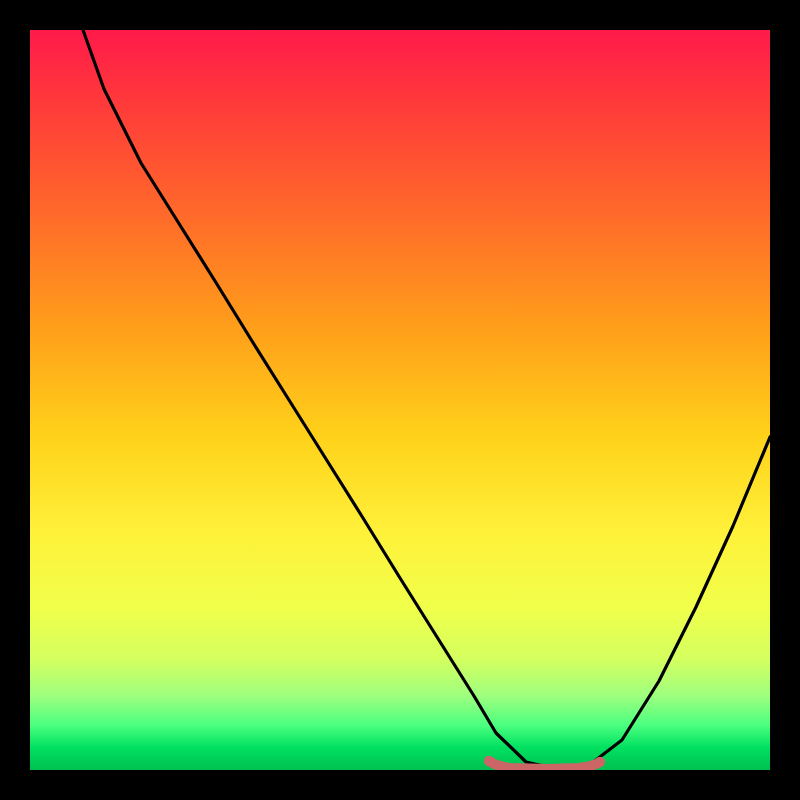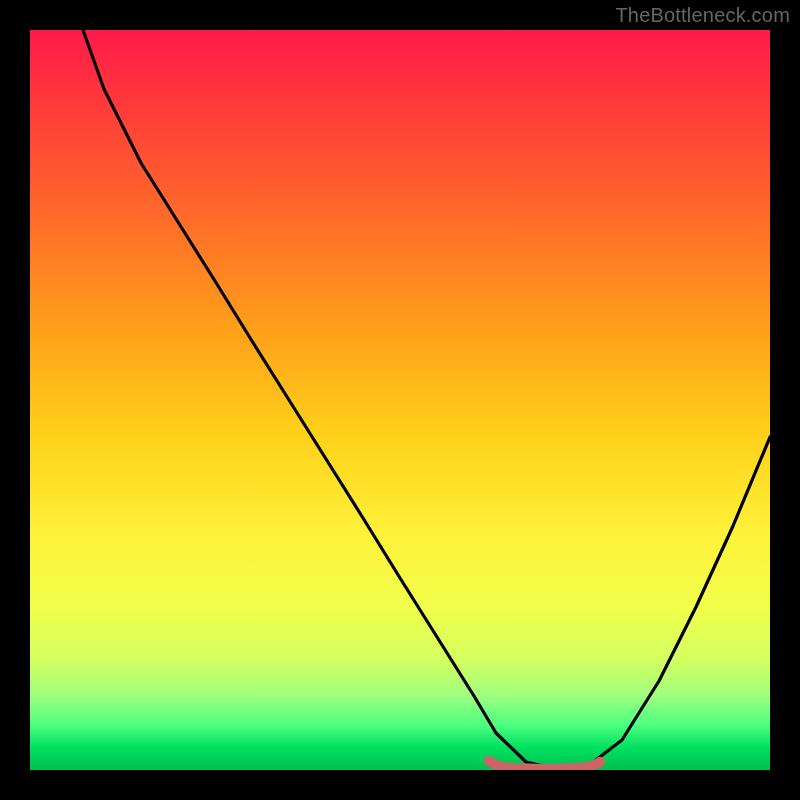--- a/index.html
+++ b/index.html
@@ -94,14 +94,13 @@
       <path d="M 459 731
                Q 468 737 481 738
                L 518 739
                L 548 738
                Q 562 737 570 732" fill="none" stroke="#cc6666" stroke-width="10" stroke-linecap="round" stroke-linejoin="round"></path>
       <circle cx="459" cy="731" r="5" fill="#cc6666"></circle>
       <circle cx="570" cy="732" r="5" fill="#cc6666"></circle>
     </svg>
   </div>
 
-  <div class="watermark">TheBottleneck.com</div>
 </div>
 
 </body></html>

